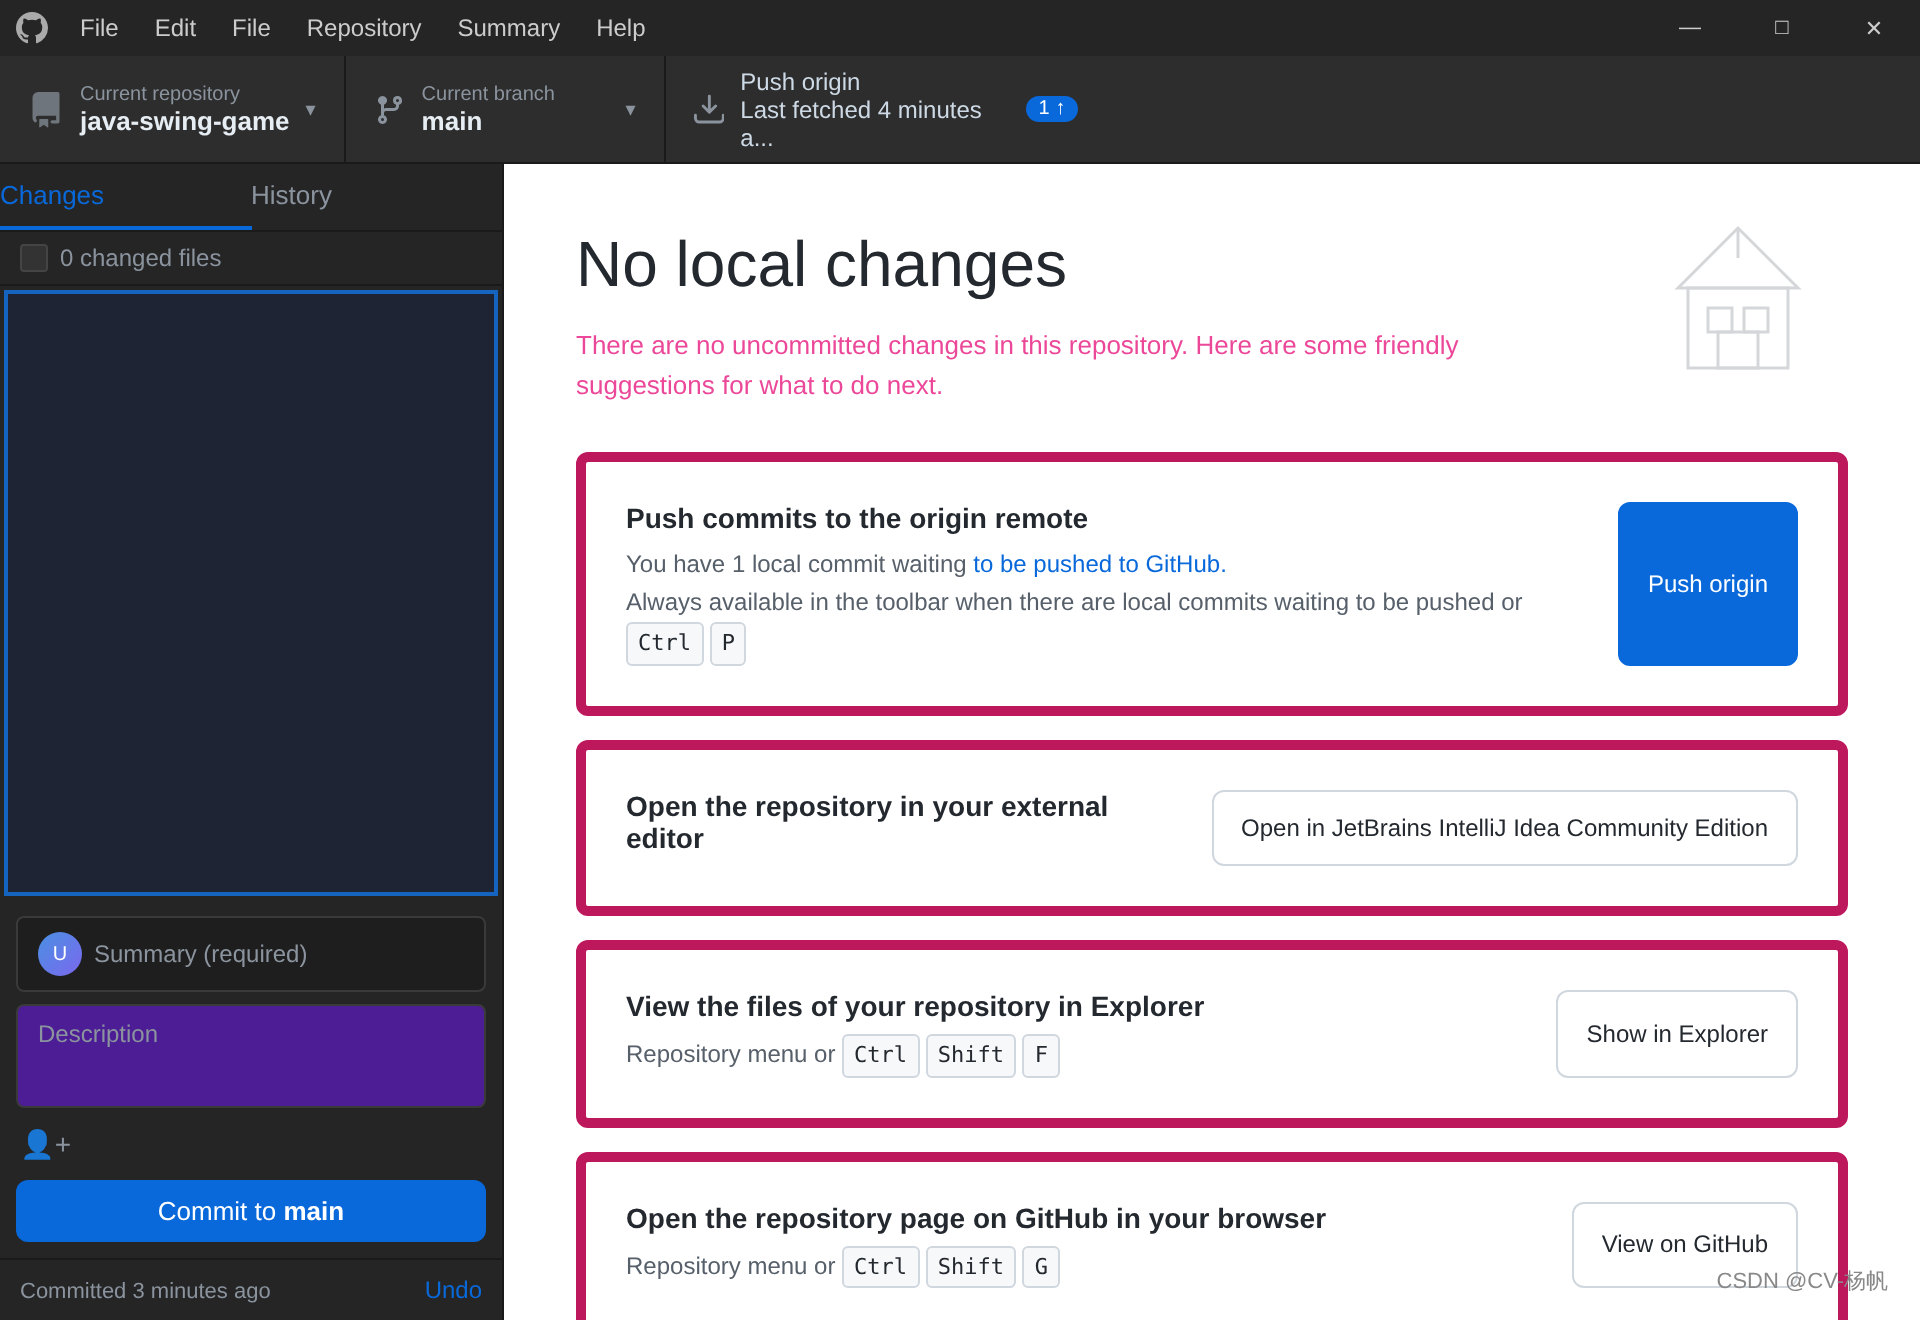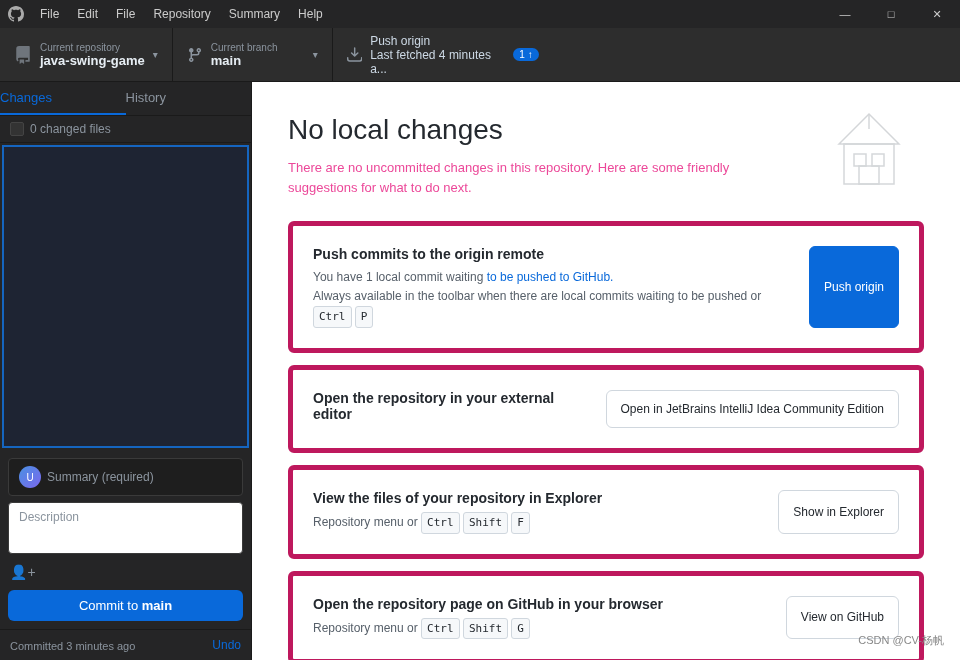--- a/index.html
+++ b/index.html
@@ -180,21 +180,21 @@
       border: 1px solid #3a3a3a;
       border-radius: 4px;
       padding: 7px 10px;
       font-size: 12px;
       color: #8b949e;
       display: flex;
       align-items: center;
       gap: 6px;
     }
     .description-input {
-      background: #ffffff;
+      background: #4c1d95;
       border: 1px solid #3a3a3a;
       border-radius: 4px;
       padding: 7px 10px;
       font-size: 12px;
       color: #8b949e;
       height: 52px;
     }
     .coauthor-row {
       display: flex;
       align-items: center;
@@ -245,21 +245,21 @@
 
     
     .content {
       flex: 1;
       background: #fff;
       color: #24292f;
       overflow-y: auto;
       padding: 32px 36px;
     }
     .no-changes-title {
-      font-size: 28px;
+      font-size: 32px;
       font-weight: 300;
       color: #24292f;
       margin-bottom: 12px;
     }
     .no-changes-desc {
       font-size: 13px;
       color: #ec4899;
       max-width: 480px;
       line-height: 1.5;
       margin-bottom: 24px;

